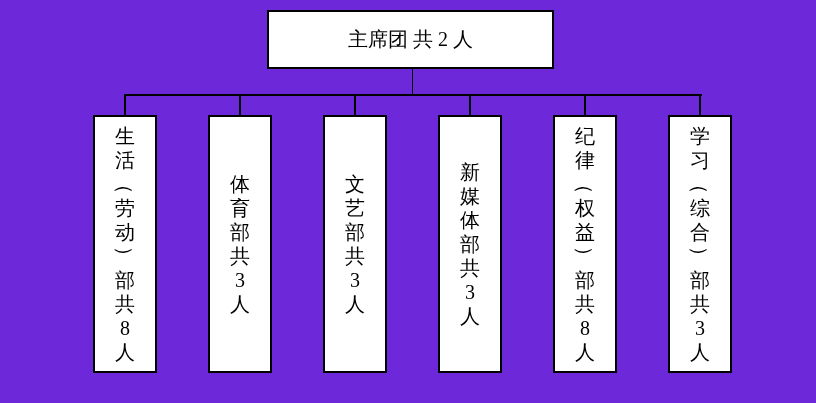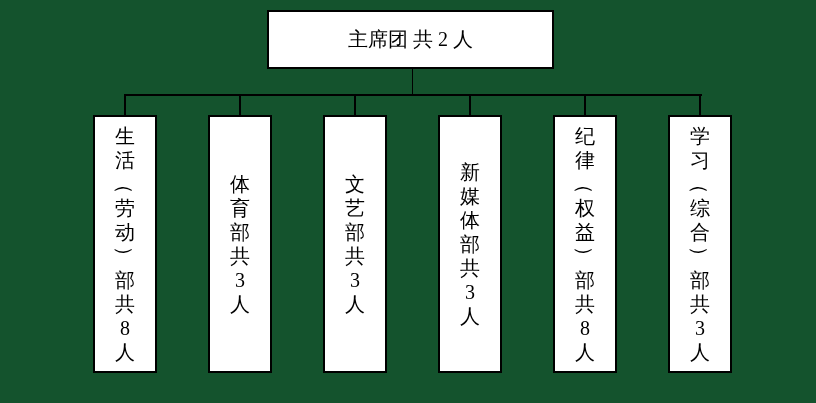--- a/index.html
+++ b/index.html
@@ -4,21 +4,21 @@
 <style>
   html, body {
     margin: 0;
     padding: 0;
     background: #ffffff;
   }
   .canvas {
     position: relative;
     width: 816px;
     height: 403px;
-    background: #14532d;
+    background: #6d28d9;
     font-family: "Liberation Serif", "DejaVu Serif", serif;
     color: #000000;
     overflow: hidden;
   }
   .box {
     position: absolute;
     box-sizing: border-box;
     border: 2px solid #000000;
     background: #ffffff;
   }

